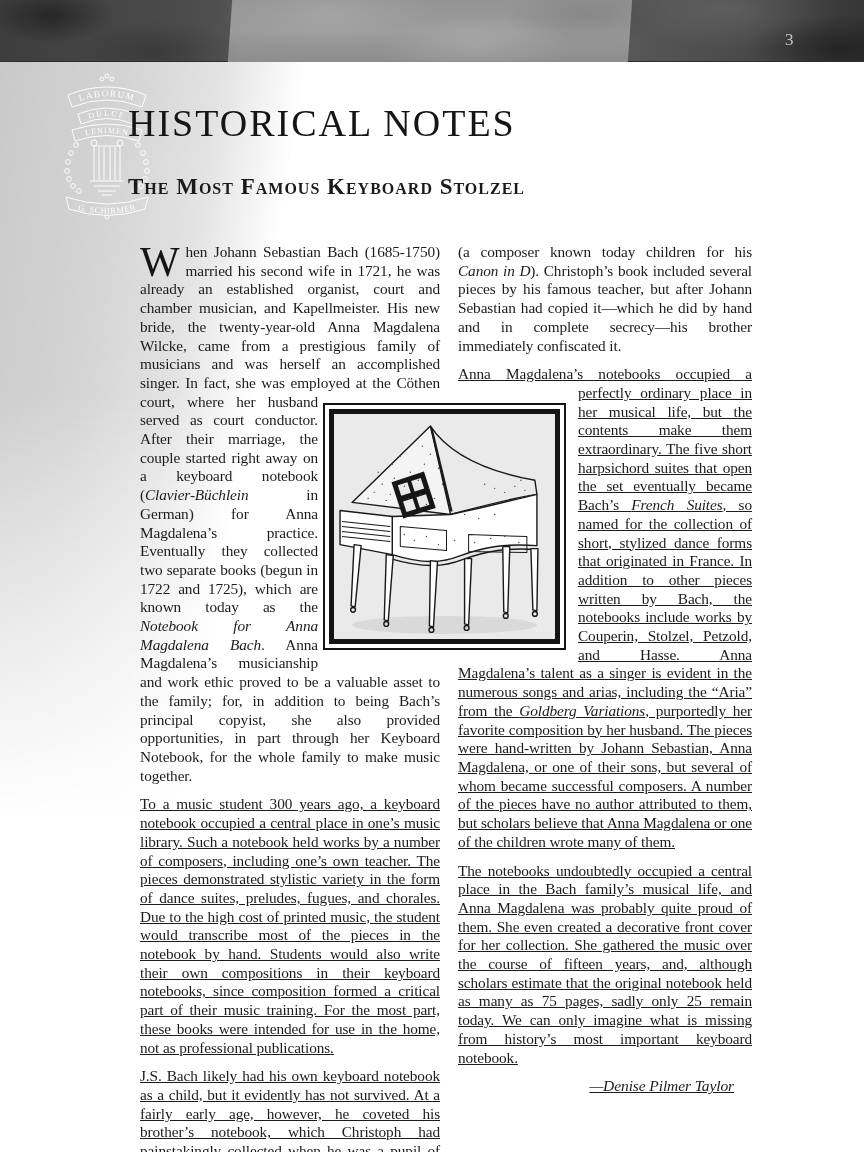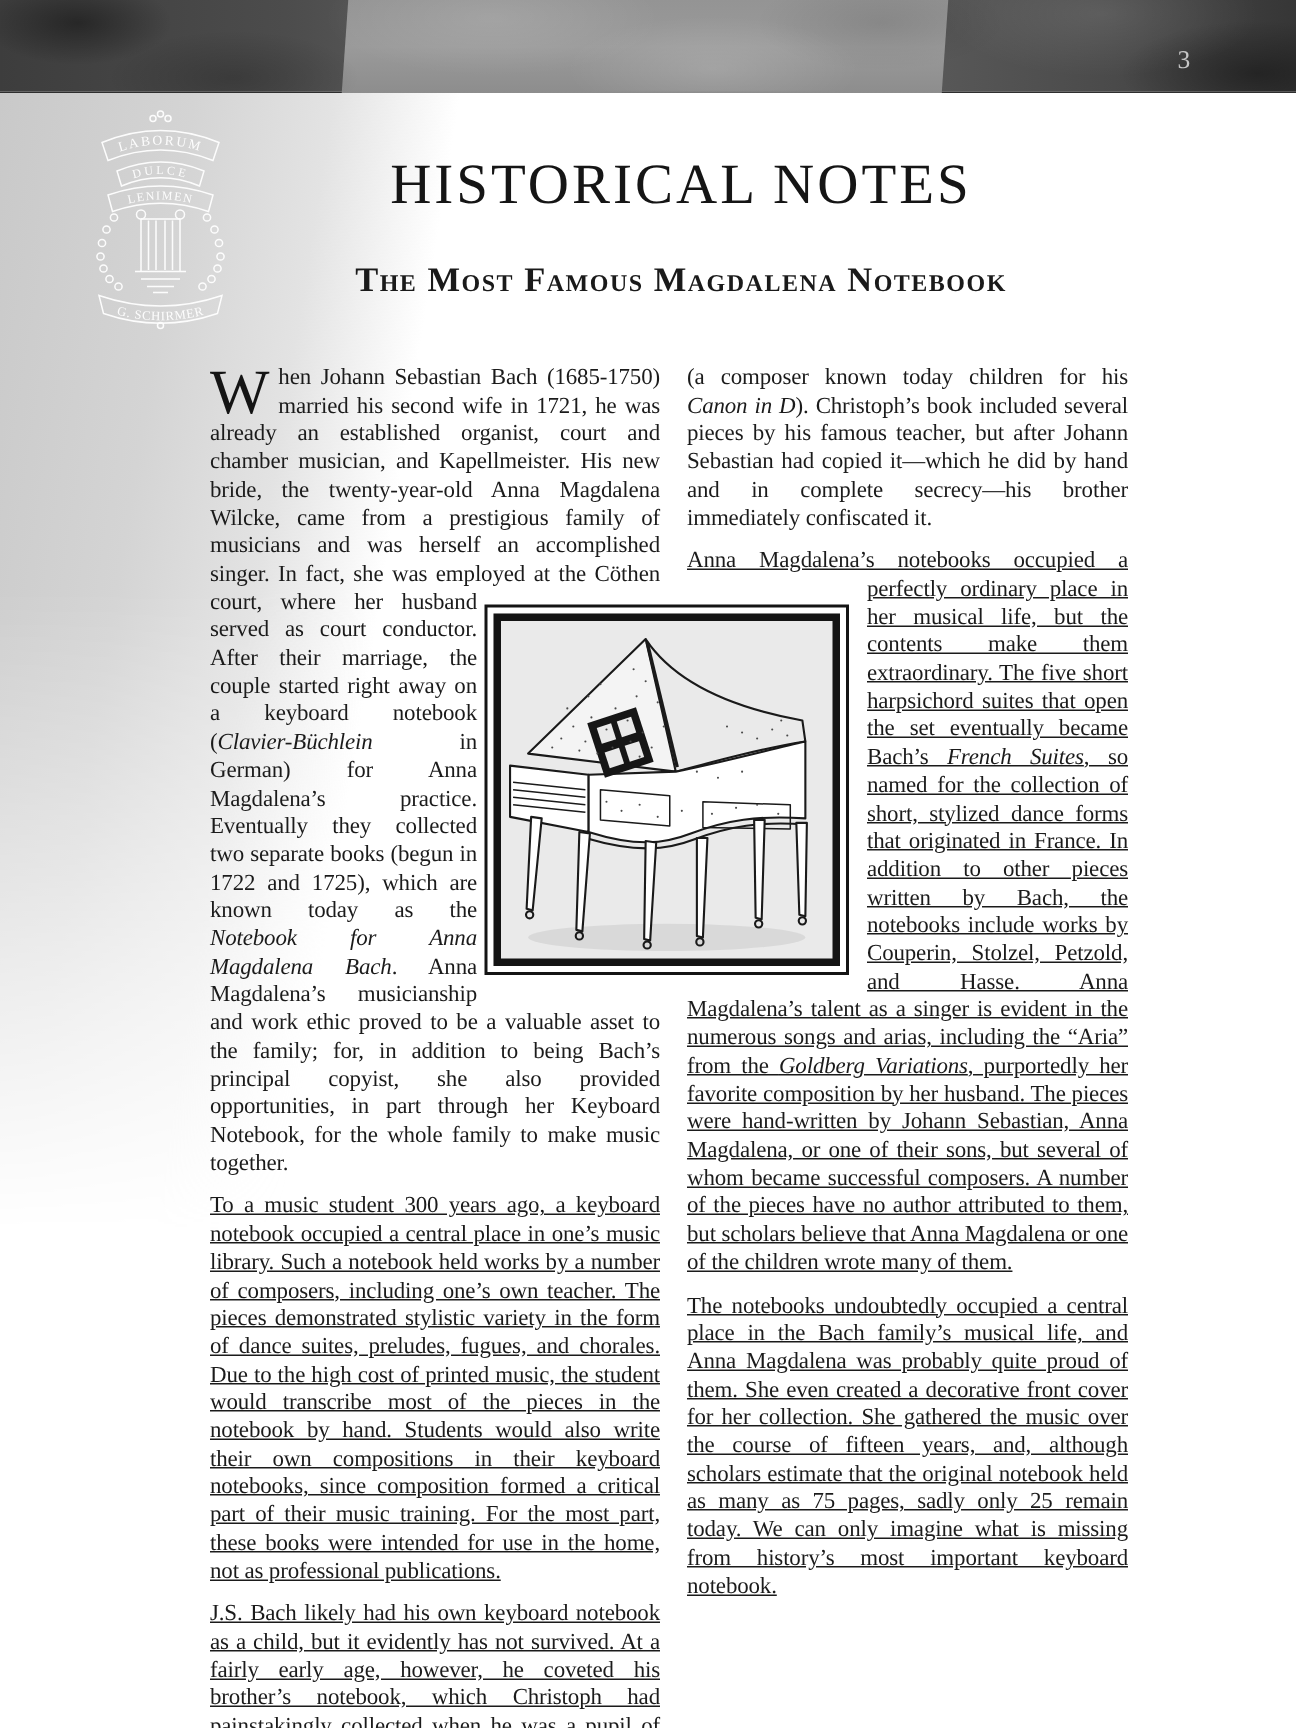--- a/index.html
+++ b/index.html
@@ -42,21 +42,21 @@
   .wedge {
     position:absolute; left:0; top:62px; width:340px; height:790px;
     background:linear-gradient(99deg,#c9c9c9 0%, #d4d4d4 28%, #e3e3e3 48%, rgba(255,255,255,0) 66%);
     -webkit-mask-image:linear-gradient(to bottom,#000 0%,#000 42%,rgba(0,0,0,0) 96%);
     mask-image:linear-gradient(to bottom,#000 0%,#000 42%,rgba(0,0,0,0) 96%);
   }
   .emblem { position:absolute; left:52px; top:72px; width:110px; height:152px; opacity:.95; }
   .emblem text { fill:#ffffff; font-family:"Liberation Serif", serif; }
 
   
-  .title-block { position:absolute; left:148px; top:0; width:612px; text-align:center; }
+  .title-block { position:absolute; left:128px; top:0; width:612px; }
   .page-title {
     margin-top:102px; font-size:38px; font-weight:400;
     letter-spacing:2px; line-height:42px; color:#151515;
   }
   .page-subtitle {
     margin-top:30px; font-size:23px; font-weight:700;
     font-variant:small-caps; letter-spacing:1px; line-height:26px; color:#1a1a1a;
   }
 
   
@@ -149,35 +149,36 @@
     <defs>
       <path id="tp1" d="M20,31 Q55,16 90,31"></path>
       <path id="tp2" d="M29,49 Q55,37 81,49"></path>
       <path id="tp3" d="M23,66 Q55,54 87,66"></path>
       <path id="tpb" d="M17,134 Q55,147 93,134"></path>
     </defs>
   </svg>
 
   <div class="title-block">
     <h1 class="page-title">HISTORICAL NOTES</h1>
-    <h2 class="page-subtitle">The Most Famous Magdalena Notebook</h2>
+    <h2 class="page-subtitle">The Most Famous Keyboard Stolzel</h2>
   </div>
 
   <div class="col col-left">
     <div class="wrap-spacer-left"></div>
     <p><span class="dropcap">W</span><span><span>hen Johann Sebastian Bach (1685-1750) married his second wife in 1721, he was already an established organist, court and chamber musician, and Kapellmeister. His new bride, the twenty-year-old Anna Magdalena Wilcke, came from a prestigious family of musicians and was herself an accomplished singer. In fact, she was employed at the Cöthen court, where her husband served as court conductor. After their marriage, the couple started right away on a keyboard notebook (</span><i>Clavier-Büchlein</i><span> in German) for Anna Magdalena’s practice. Eventually they collected two separate books (begun in 1722 and 1725), which are known today as the </span><i>Notebook for Anna Magdalena Bach</i><span>. Anna Magdalena’s musicianship and work ethic proved to be a valuable asset to the family; for, in addition to being Bach’s principal copyist, she also provided opportunities, in part through her Keyboard Notebook, for the whole family to make music together.</span></span></p>
     <p>To a music student 300 years ago, a keyboard notebook occupied a central place in one’s music library.  Such a notebook held works by a number of composers, including one’s own teacher. The pieces demonstrated stylistic variety in the form of dance suites, preludes, fugues, and chorales. Due to the high cost of printed music, the student would transcribe most of the pieces in the notebook by hand. Students would also write their own compositions in their keyboard notebooks, since composition formed a critical part of their music training. For the most part, these books were intended for use in the home, not as professional publications.</p>
     <p>J.S. Bach likely had his own keyboard notebook as a child, but it evidently has not survived. At a fairly early age, however, he coveted his brother’s notebook, which Christoph had painstakingly collected when he was a pupil of Pachelbel</p>
   </div>
 
   <div class="col col-right">
     <div class="wrap-spacer-right"></div>
     <p><span>(a composer known today children for his </span><i>Canon in D</i><span>). Christoph’s book included several pieces by his famous teacher, but after Johann Sebastian had copied it—which he did by hand and in complete secrecy—his brother immediately confiscated it.</span></p>
     <p><span>Anna Magdalena’s notebooks occupied a perfectly ordinary place in her musical life, but the contents make them extraordinary. The five short harpsichord suites that open the set eventually became Bach’s </span><i>French Suites</i><span>, so named for the collection of short, stylized dance forms that originated in France. In addition to other pieces written by Bach, the notebooks include works by Couperin, Stolzel, Petzold, and Hasse. Anna Magdalena’s talent as a singer is evident in the numerous songs and arias, including the “Aria” from the </span><i>Goldberg Variations</i><span>, purportedly her favorite composition by her husband. The pieces were hand-written by Johann Sebastian, Anna Magdalena, or one of their sons, but several of whom became successful composers. A number of the pieces have no author attributed to them, but scholars believe that Anna Magdalena or one of the children wrote many of them.</span></p>
     <p>The notebooks undoubtedly occupied a central place in the Bach family’s musical life, and Anna Magdalena was probably quite proud of them. She even created a decorative front cover for her collection. She gathered the music over the course of fifteen years, and, although scholars estimate that the original notebook held as many as 75 pages, sadly only 25 remain today. We can only imagine what is missing from history’s most important keyboard notebook.</p>
+    <p class="attribution">—Denise Pilmer Taylor</p>
   </div>
 
   <div class="plate">
     <div class="plate-frame">
       <svg viewBox="0 0 220 224">
 
         <ellipse cx="110" cy="210" rx="92" ry="9" fill="rgba(0,0,0,0.07)"></ellipse>
         <g stroke="#1a1a1a" stroke-width="1.4" fill="none" stroke-linejoin="round">
 
           <path d="M96,12 L18,88 L116,100 Z" fill="#f4f4f4"></path>

